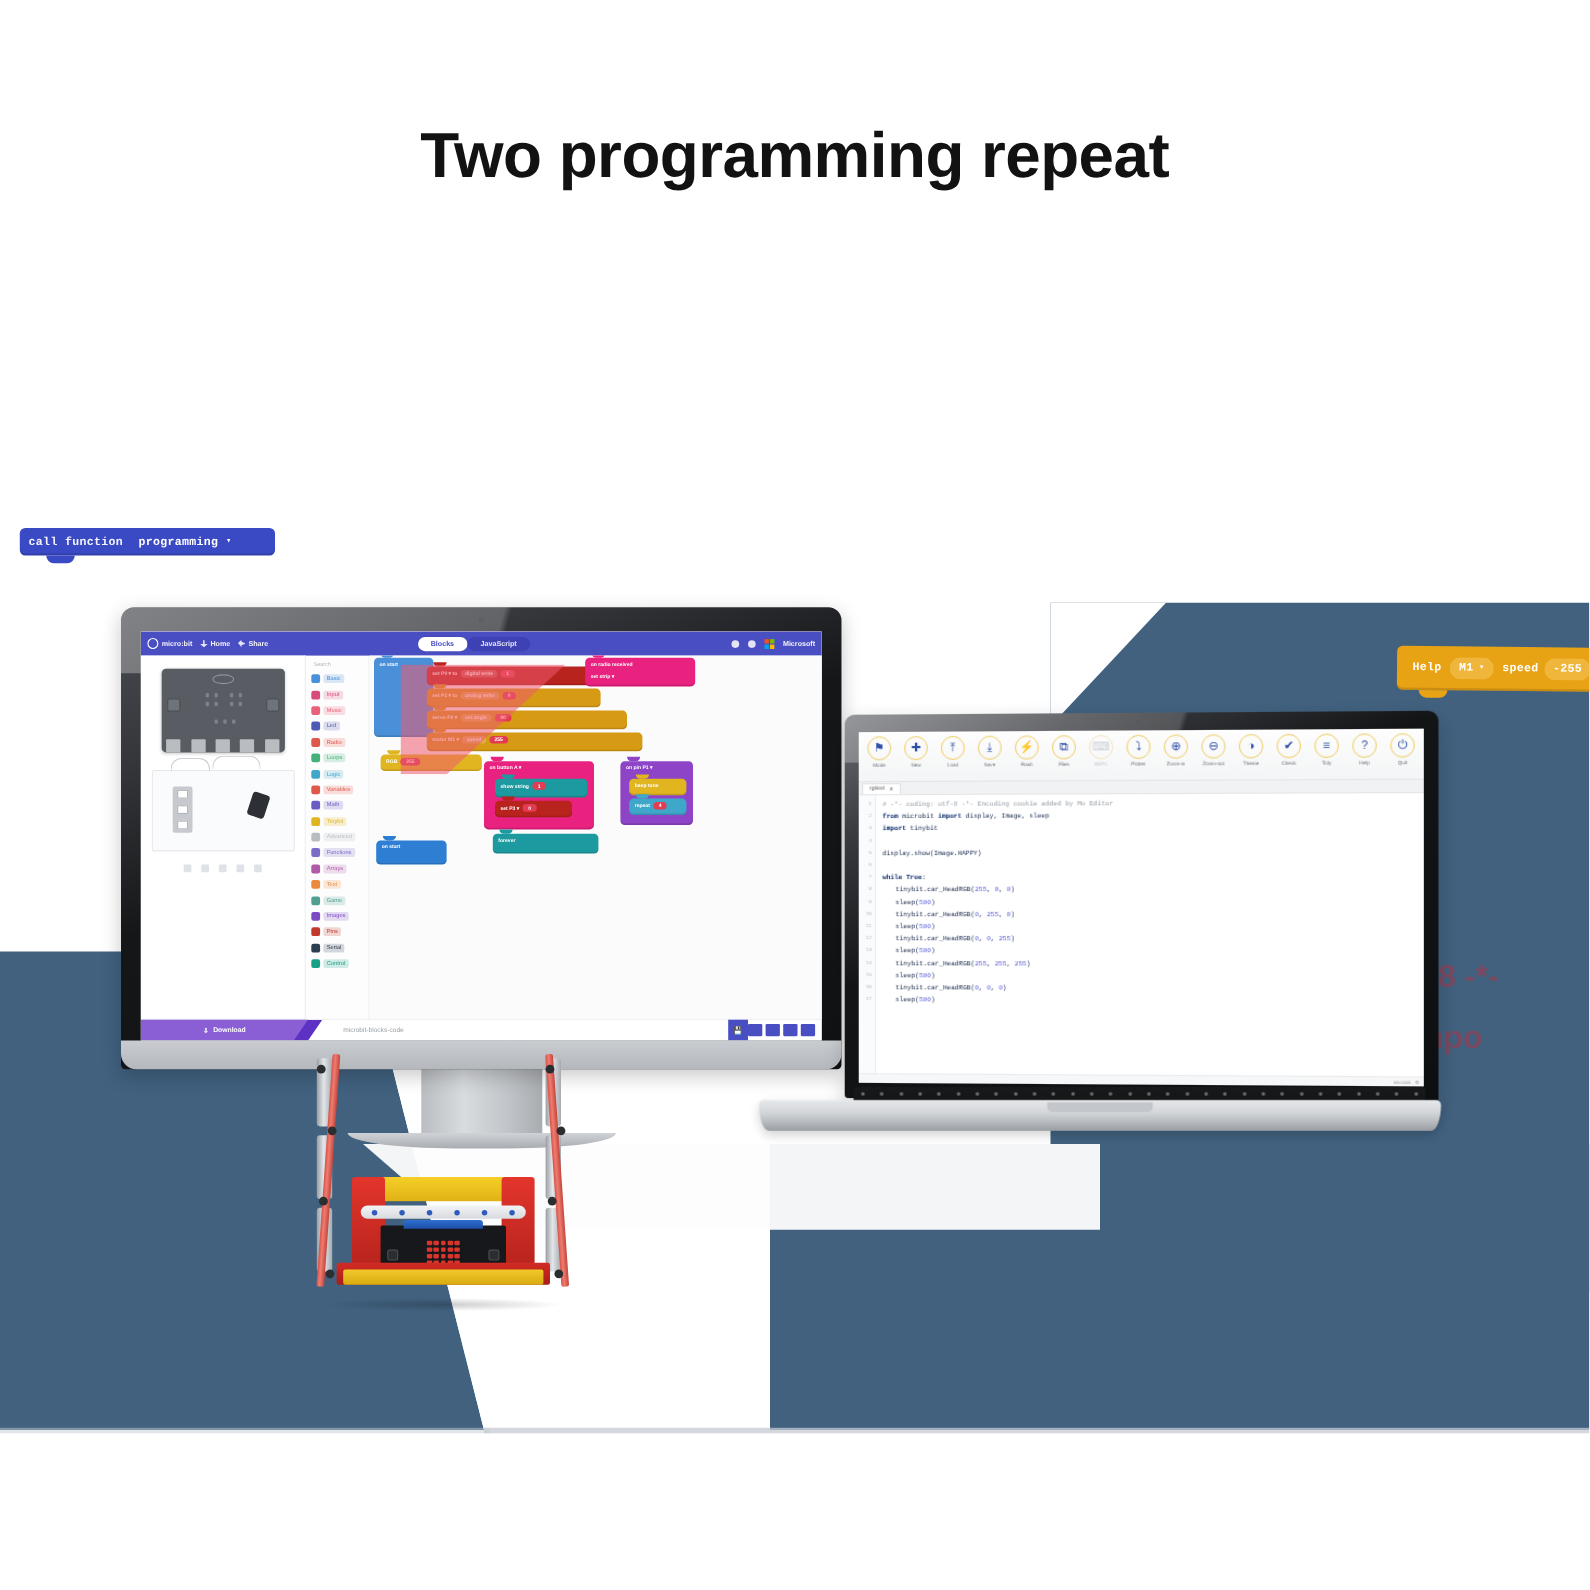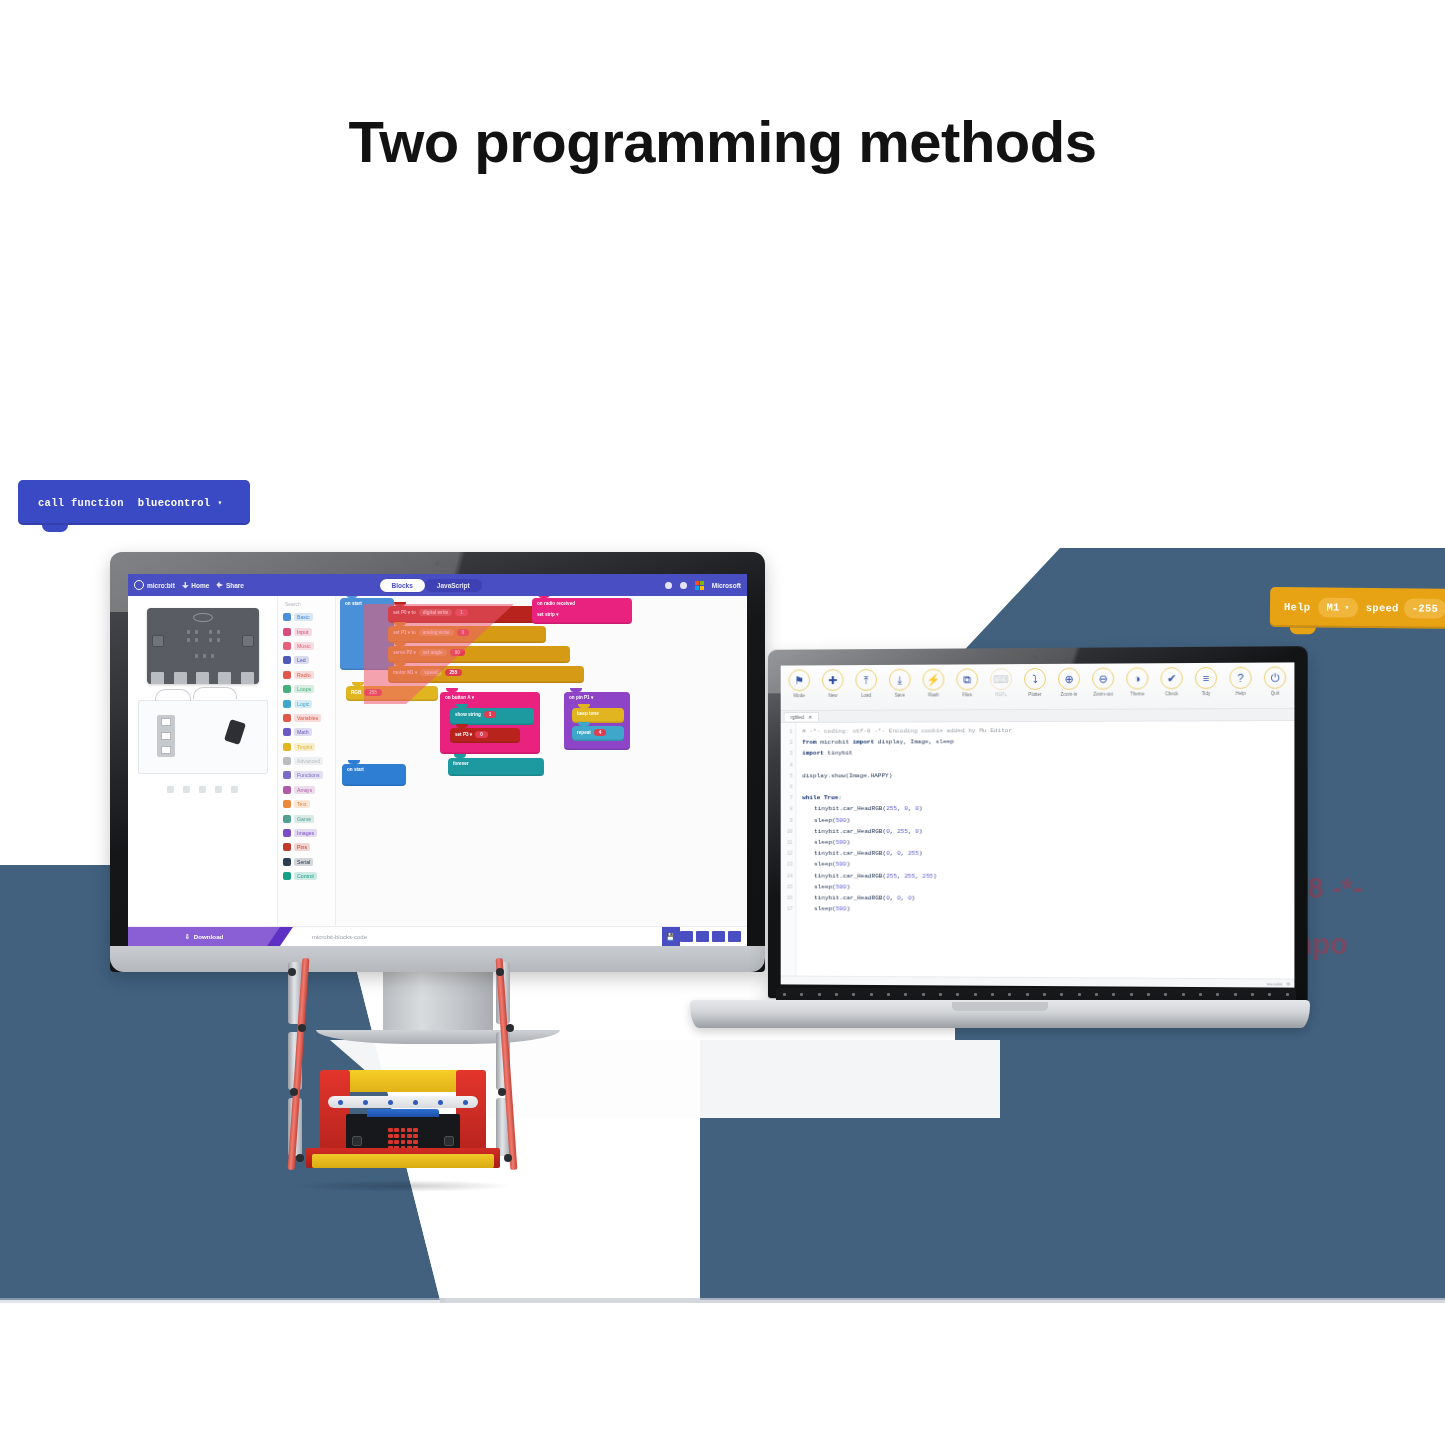--- a/index.html
+++ b/index.html
@@ -40,25 +40,25 @@
   .blockly-block {
     position: absolute;
     font-family: "Liberation Mono", monospace;
     color: #ffffff;
     font-weight: bold;
     white-space: nowrap;
     display: flex; align-items: center;
     letter-spacing: 0.3px;
   }
   .blk-blue {
-    left: 18px; top: 480px; width: 232px; height: 45px;
+    left: 18px; top: 480px; width: 232px; height: 25px;
     background: #3a49c4;
     border-radius: 5px;
     font-size: 10.5px;
-    padding-left: 20px;
+    padding-left: 8px;
     box-shadow: inset 0 -2px 0 rgba(0,0,0,0.12);
   }
   .blk-blue .notch-top, .blk-blue .notch-bot {
     position: absolute; left: 24px; width: 26px; height: 7px;
     background: #3a49c4; border-radius: 0 0 7px 7px;
   }
   .blk-blue .notch-top { top: -7px; background: #ffffff;
       border-radius: 0 0 8px 8px; box-shadow: none; }
   .blk-blue .notch-bot { bottom: -7px; }
   .blk-blue .lbl-dim { opacity: .95; }
@@ -420,27 +420,27 @@
 
     <polygon points="330,1040 1000,1040 1000,1118 420,1118" fill="#fdfdfd" opacity="0.95"></polygon>
   </svg>
 
   <div class="faded-code">
     <div>g utf-8 -*-</div>
     <div>bit impo</div>
     <div>ybit</div>
   </div>
 
-  <div class="title">Two programming methods</div>
+  <div class="title">Two programming repeat</div>
 
   <div class="blockly-block blk-blue">
     <span class="notch-top"></span>
     <span class="notch-bot"></span>
     <span class="lbl-dim">call function</span>
-    <span class="lbl-drop">bluecontrol</span>
+    <span class="lbl-drop">programming</span>
     <span class="caret" style="margin-left:7px">▾</span>
   </div>
 
   <div class="blockly-block blk-orange">
     <span class="notch-bot"></span>
     <span>Help</span>
     <span class="pill">
       <span>M1</span>
       <span class="caret">▾</span>
     </span>

